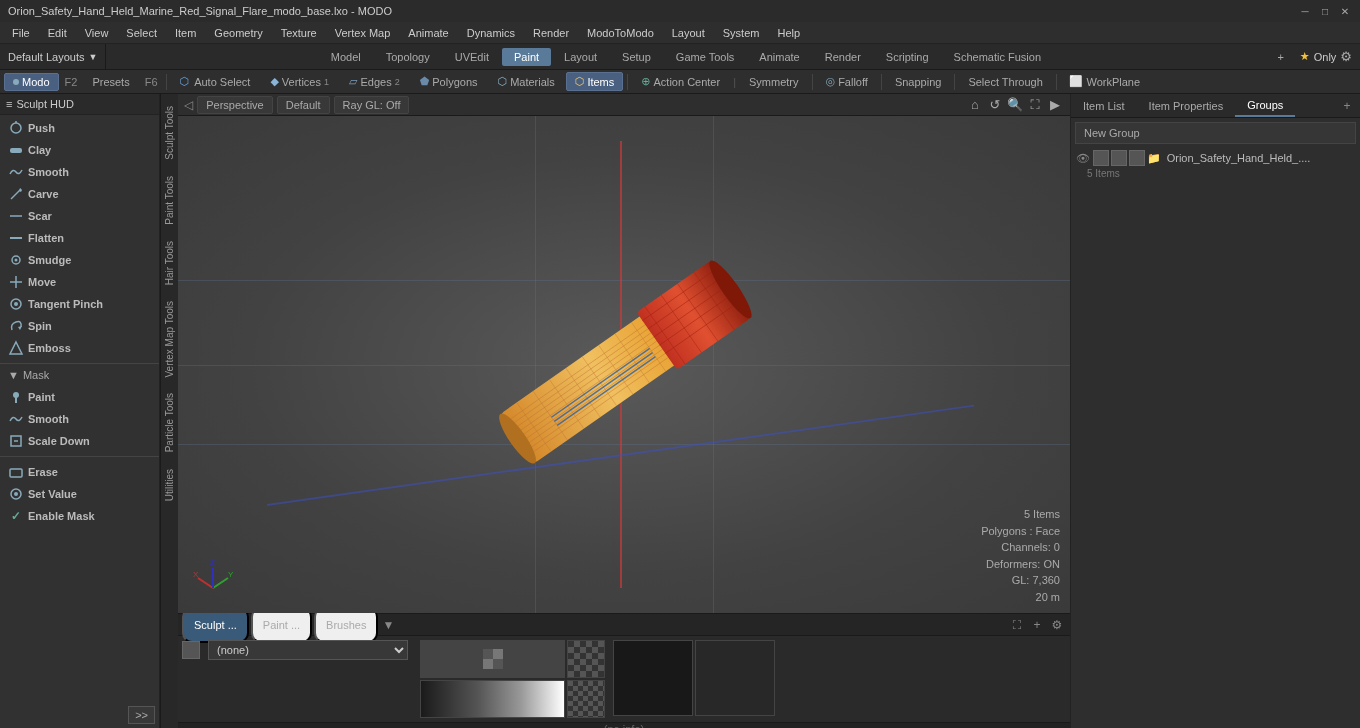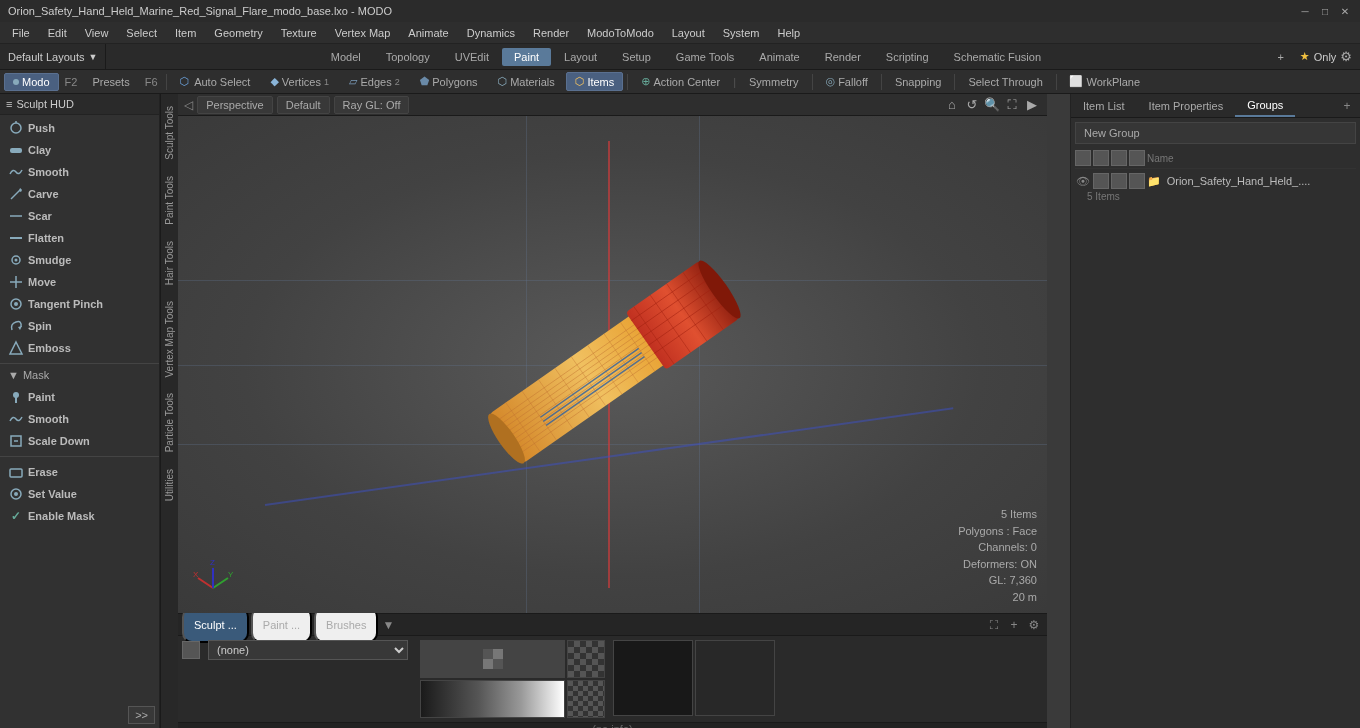--- a/index.html
+++ b/index.html
@@ -61,21 +61,21 @@
     .grid-line-h { position: absolute; width: 100%; height: 1px; background: rgba(100,120,150,0.3); }
     .grid-line-v { position: absolute; height: 100%; width: 1px; background: rgba(100,120,150,0.3); }
 
     
     .vp-status { position: absolute; bottom: 8px; right: 10px; text-align: right; font-size: 11px; color: #aaa; line-height: 1.5; }
 
     
     .axis-indicator { position: absolute; bottom: 10px; left: 10px; width: 50px; height: 50px; }
 
     
-    #rightpanel { width: 290px; background: #2e2e2e; border-left: 1px solid #222; display: flex; flex-direction: column; margin-left: 23px; }
+    #rightpanel { width: 290px; background: #2e2e2e; border-left: 1px solid #222; display: flex; flex-direction: column; }
     #rightpanel-tabs { height: 24px; background: #2a2a2a; display: flex; align-items: center; border-bottom: 1px solid #1a1a1a; }
     .rpanel-tab { padding: 4px 12px; font-size: 11px; color: #aaa; cursor: pointer; }
     .rpanel-tab.active { color: #fff; border-bottom: 2px solid #5a7a9a; }
     .rpanel-actions { display: flex; gap: 2px; margin-left: auto; padding-right: 4px; }
     .rpanel-action { width: 18px; height: 18px; display: flex; align-items: center; justify-content: center; font-size: 12px; color: #888; cursor: pointer; }
 
     #rightpanel-content { flex: 1; overflow-y: auto; padding: 4px; }
     .new-group-btn { width: 100%; padding: 4px 8px; font-size: 11px; color: #aaa; background: #363636; border: 1px solid #444; cursor: pointer; text-align: left; margin-bottom: 4px; }
     .item-list-header { display: flex; align-items: center; gap: 2px; padding: 2px 0; border-bottom: 1px solid #333; margin-bottom: 2px; }
     .item-col-name { flex: 1; font-size: 10px; color: #777; }
@@ -593,29 +593,20 @@
       <span class="rpanel-tab">Item Properties</span>
       <span class="rpanel-tab active">Groups</span>
       <div class="rpanel-actions">
         <span class="rpanel-action">+</span>
       </div>
     </div>
     <div id="rightpanel-content">
       <button class="new-group-btn">New Group</button>
 
       
-      <div class="item-list-header">
-        <div style="display:flex; gap:2px; align-items:center;">
-          <div style="width:16px; height:16px; background:#555; border:1px solid #666; cursor:pointer;"></div>
-          <div style="width:16px; height:16px; background:#555; border:1px solid #666; cursor:pointer;"></div>
-          <div style="width:16px; height:16px; background:#555; border:1px solid #666; cursor:pointer;"></div>
-          <div style="width:16px; height:16px; background:#555; border:1px solid #666; cursor:pointer;"></div>
-        </div>
-        <span class="item-col-name">Name</span>
-      </div>
 
       
       <div class="item-row">
         <div style="display:flex; gap:2px; align-items:center;">
           <div class="item-eye">👁</div>
           <div style="width:16px; height:16px; background:#555; border:1px solid #666;"></div>
           <div style="width:16px; height:16px; background:#555; border:1px solid #666;"></div>
           <div style="width:16px; height:16px; background:#555; border:1px solid #666;"></div>
         </div>
         <span class="folder-icon" style="margin-right:4px;">📁</span>

